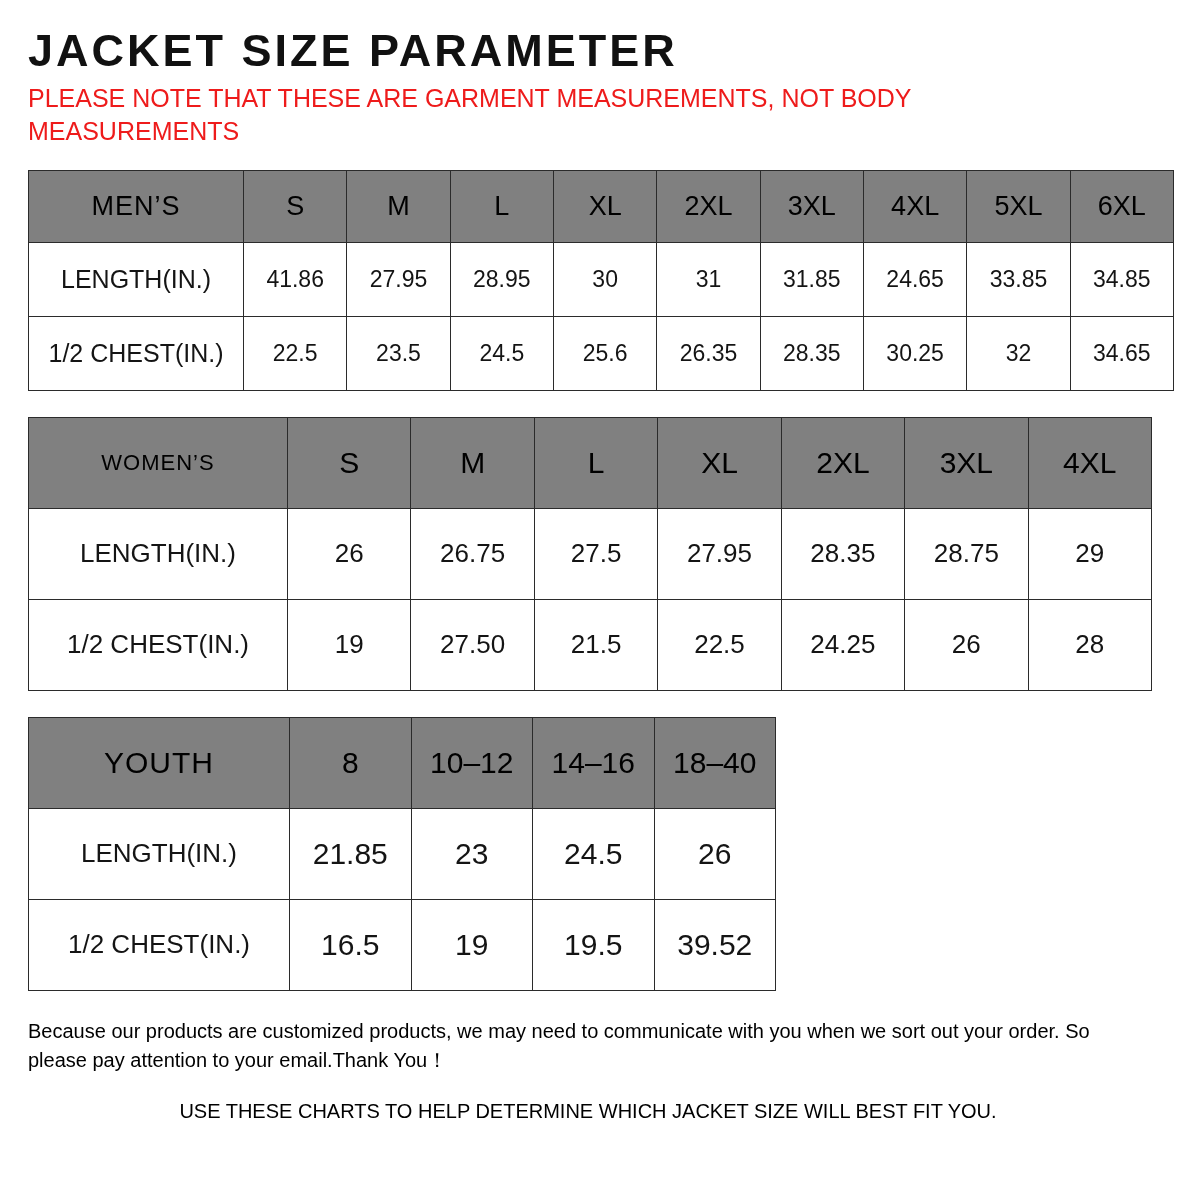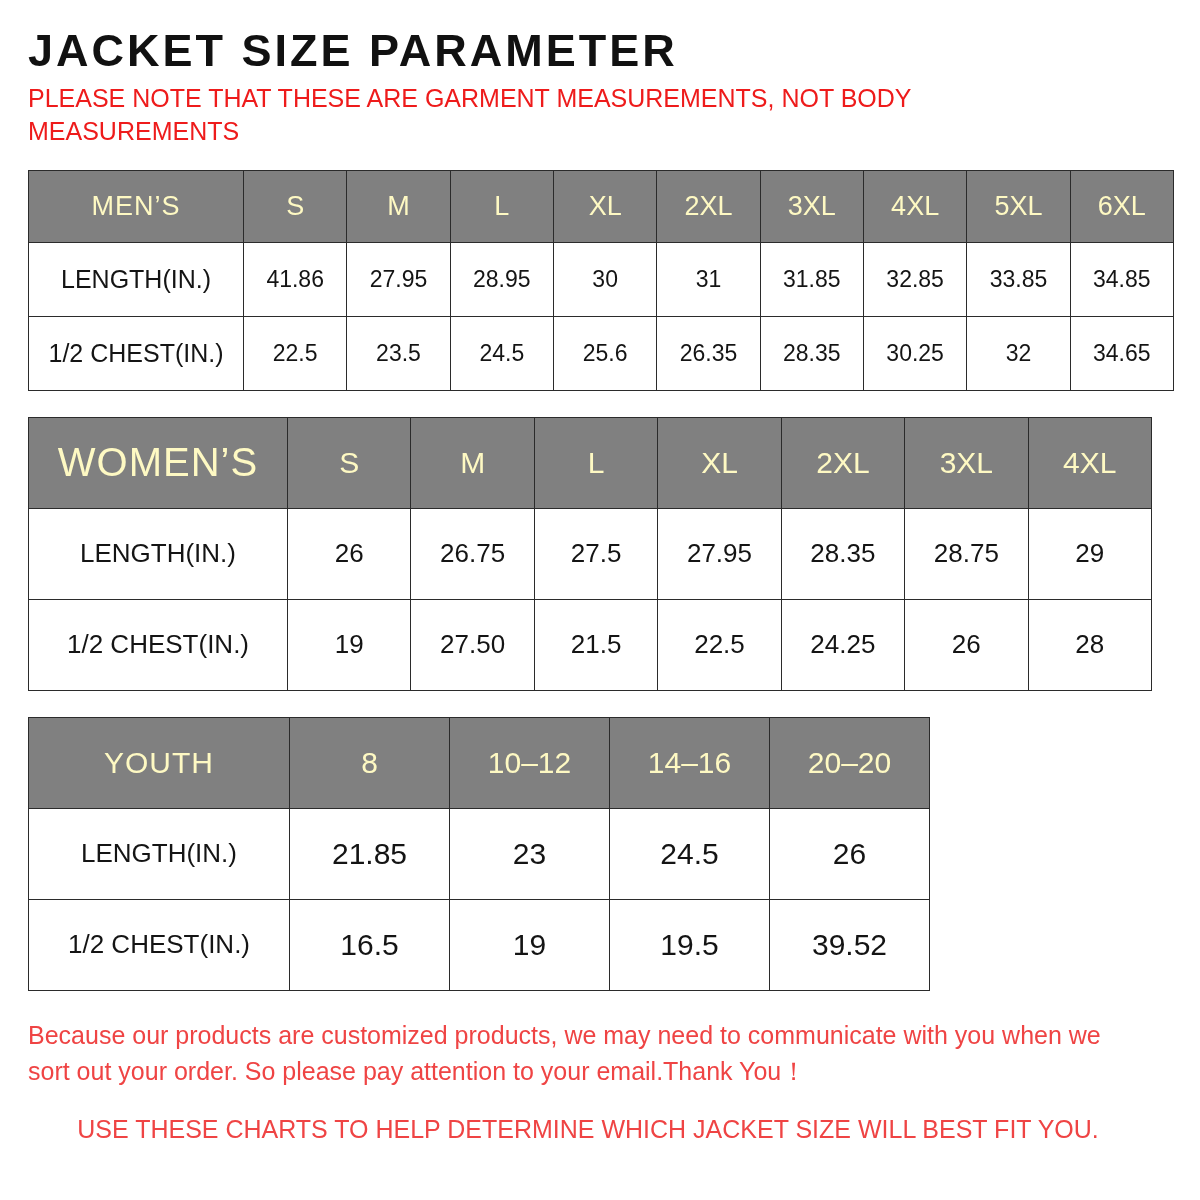--- a/index.html
+++ b/index.html
@@ -45,21 +45,21 @@
     border: 1px solid #2b2b2b;
     text-align: center;
     vertical-align: middle;
     font-size: 23px;
     color: #141414;
     background: #ffffff;
     padding: 0;
   }
   table.size-table tr.header-row td {
     background: #808080;
-    color: #fef9c3;
+    color: #000000;
     font-weight: normal;
     margin-left: 42px;
   }
   table.size-table tr.header-row td.label-cell {
     background: #808080;
   }
   td.label-cell {
     text-align: center;
   }
 
@@ -69,34 +69,34 @@
   #mens-table tr.header-row { height: 72px; }
   #mens-table td.label-cell { width: 214px; font-size: 25px; }
   #mens-table tr.header-row td { font-size: 27px; }
   #mens-table tr.header-row td.label-cell { font-size: 27px; letter-spacing: 1px; }
 
   
   #womens-table { width: 1124px; }
   #womens-table tr { height: 91px; }
   #womens-table td.label-cell { width: 258px; font-size: 26px; }
   #womens-table tr.header-row td { font-size: 30px; }
-  #womens-table tr.header-row td.label-cell { font-size: 40px; letter-spacing: 1px; }
+  #womens-table tr.header-row td.label-cell { font-size: 22px; letter-spacing: 1px; }
   #womens-table td { font-size: 26px; }
 
   
-  #youth-table { width: 902px; }
+  #youth-table { width: 748px; }
   #youth-table tr { height: 91px; }
   #youth-table td.label-cell { width: 260px; font-size: 26px; }
   #youth-table tr.header-row td { font-size: 30px; }
   #youth-table tr.header-row td.label-cell { font-size: 30px; letter-spacing: 1px; }
   #youth-table td { font-size: 30px; }
 
   .footer-red {
-    color: #ef4444;
-    font-size: 25px;
+    color: #000000;
+    font-size: 20px;
     line-height: 1.45;
     max-width: 1120px;
     margin: 0;
   }
   .footer-red.second {
     margin-top: 22px;
     text-align: center;
   }
 </style>
 </head>
@@ -123,21 +123,21 @@
         <td>6XL</td>
       </tr>
       <tr>
         <td class="label-cell">LENGTH(IN.)</td>
         <td>41.86</td>
         <td>27.95</td>
         <td>28.95</td>
         <td>30</td>
         <td>31</td>
         <td>31.85</td>
-        <td>32.85</td>
+        <td>24.65</td>
         <td>33.85</td>
         <td>34.85</td>
       </tr>
       <tr>
         <td class="label-cell">1/2 CHEST(IN.)</td>
         <td>22.5</td>
         <td>23.5</td>
         <td>24.5</td>
         <td>25.6</td>
         <td>26.35</td>
@@ -184,21 +184,21 @@
     </tbody>
   </table>
 
   <table class="size-table" id="youth-table">
     <tbody>
       <tr class="header-row">
         <td class="label-cell">YOUTH</td>
         <td>8</td>
         <td>10–12</td>
         <td>14–16</td>
-        <td>20–20</td>
+        <td>18–40</td>
       </tr>
       <tr>
         <td class="label-cell">LENGTH(IN.)</td>
         <td>21.85</td>
         <td>23</td>
         <td>24.5</td>
         <td>26</td>
       </tr>
       <tr>
         <td class="label-cell">1/2 CHEST(IN.)</td>

